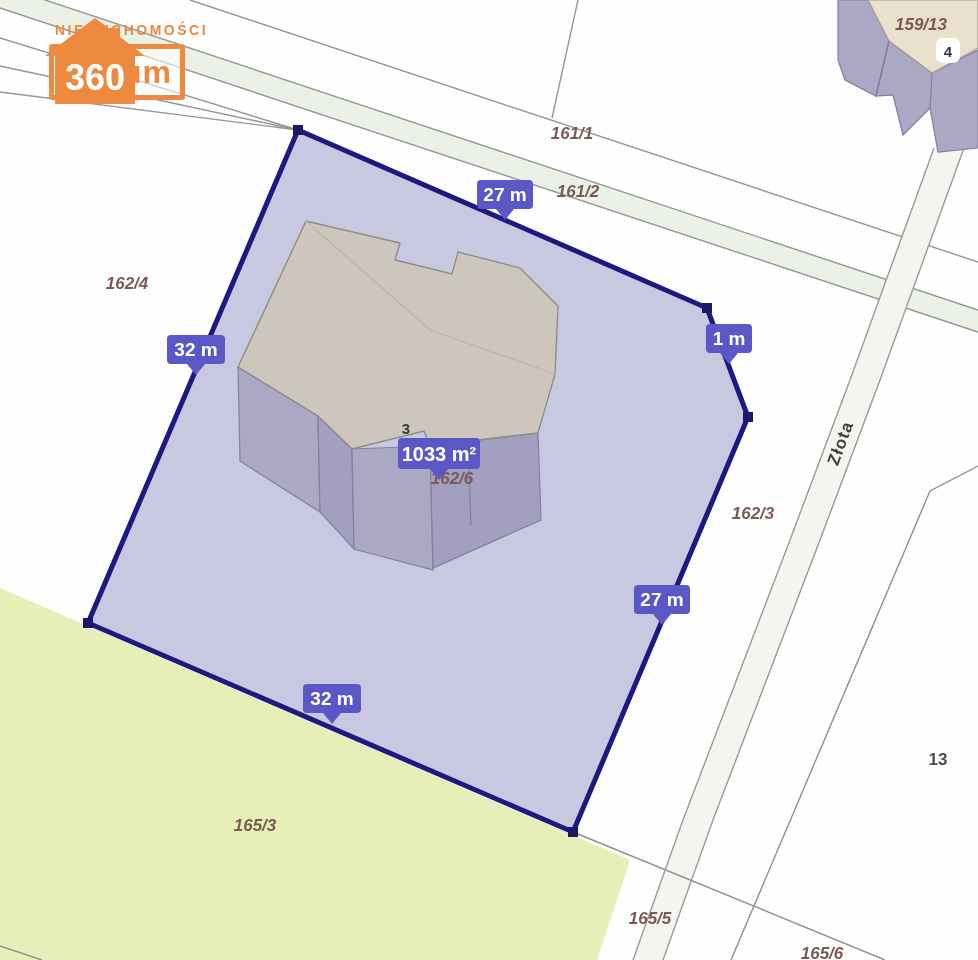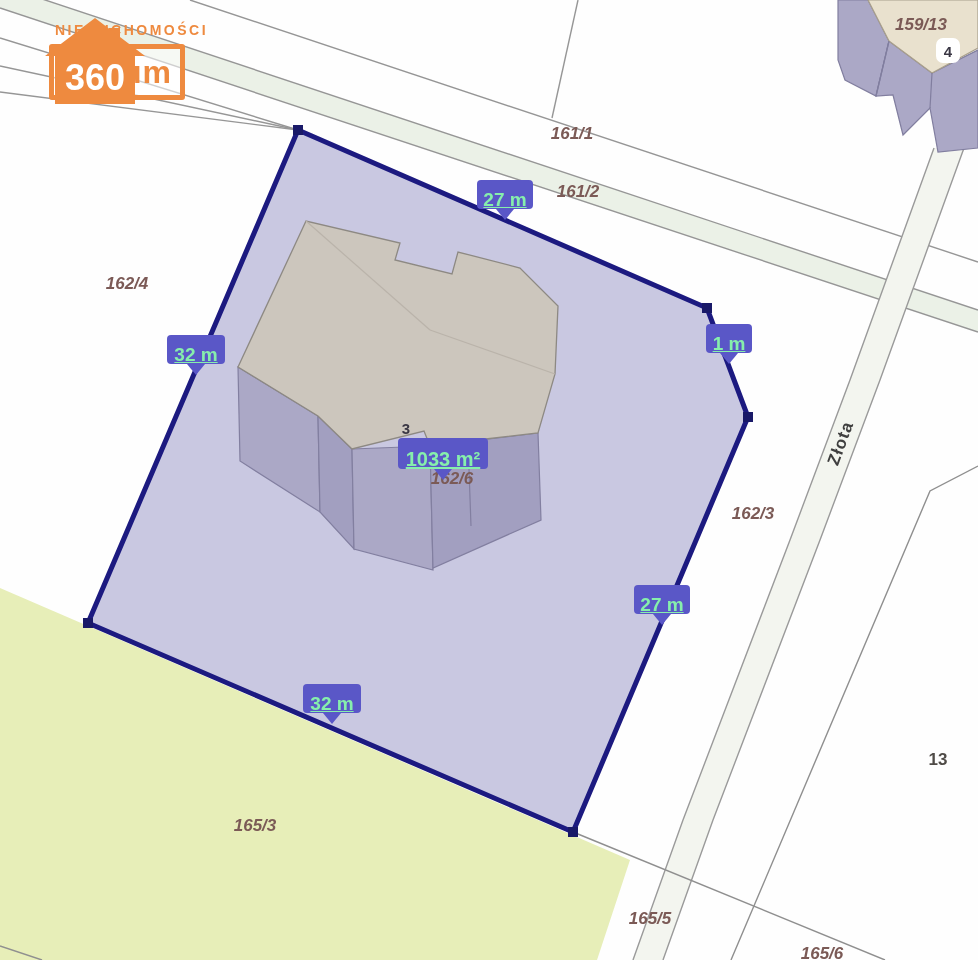--- a/index.html
+++ b/index.html
@@ -7,31 +7,31 @@
          font-family:"Liberation Sans", sans-serif;}
   .stage svg{position:absolute;left:0;top:0;}
 
   
   .parcel-label{font:italic 700 17px "Liberation Sans", sans-serif;fill:#7b5a56;}
   .parcel-label-dark{font:700 17px "Liberation Sans", sans-serif;fill:#4f4b47;}
   .bldg-num{font:700 15px "Liberation Sans", sans-serif;fill:#3a3744;}
   .street-label{font:700 17px "Liberation Sans", sans-serif;fill:#3f3f3f;letter-spacing:1px;}
 
   
-  .tt{position:absolute;z-index:10;background:#5a57c7;color:#86efac;
+  .tt{position:absolute;z-index:10;background:#5a57c7;color:#ffffff;
       font:700 19px/1 "Liberation Sans", sans-serif;border-radius:4px;
-      display:flex;align-items:flex-end;justify-content:center;text-decoration:underline;}
+      display:flex;align-items:center;justify-content:center;}
   .tt::after{content:"";position:absolute;top:100%;left:50%;transform:translateX(-50%);
       border:9px solid transparent;border-top:11px solid #5a57c7;border-bottom:none;}
   .tt-27-top{left:477px;top:180px;width:56px;height:29px;}
   .tt-32-left{left:167px;top:335px;width:58px;height:29px;}
   .tt-7-right{left:706px;top:324px;width:46px;height:29px;}
   .tt-27-right{left:634px;top:585px;width:56px;height:29px;}
   .tt-32-bottom{left:303px;top:684px;width:58px;height:29px;}
-  .tt-area{left:398px;top:438px;width:90px;height:31px;font-size:20px;}
+  .tt-area{left:398px;top:438px;width:82px;height:31px;font-size:20px;}
 
   
   .logo{position:absolute;left:45px;top:16px;width:222px;height:90px;z-index:5;}
   .logo-top{position:absolute;left:10px;top:6px;color:#ee8a3f;
       font:700 14px "Liberation Sans", sans-serif;letter-spacing:2.5px;}
   .logo-box{position:absolute;left:4px;top:28px;width:126px;height:46px;
       border:5px solid #ee8a3f;border-radius:3px;background:rgba(255,255,255,.55);
       display:flex;align-items:center;justify-content:center;}
   .logo-box span{color:#ee8a3f;font:700 32px "Liberation Sans", sans-serif;letter-spacing:1px;}
   .logo-house{position:absolute;left:118px;top:-2px;}

